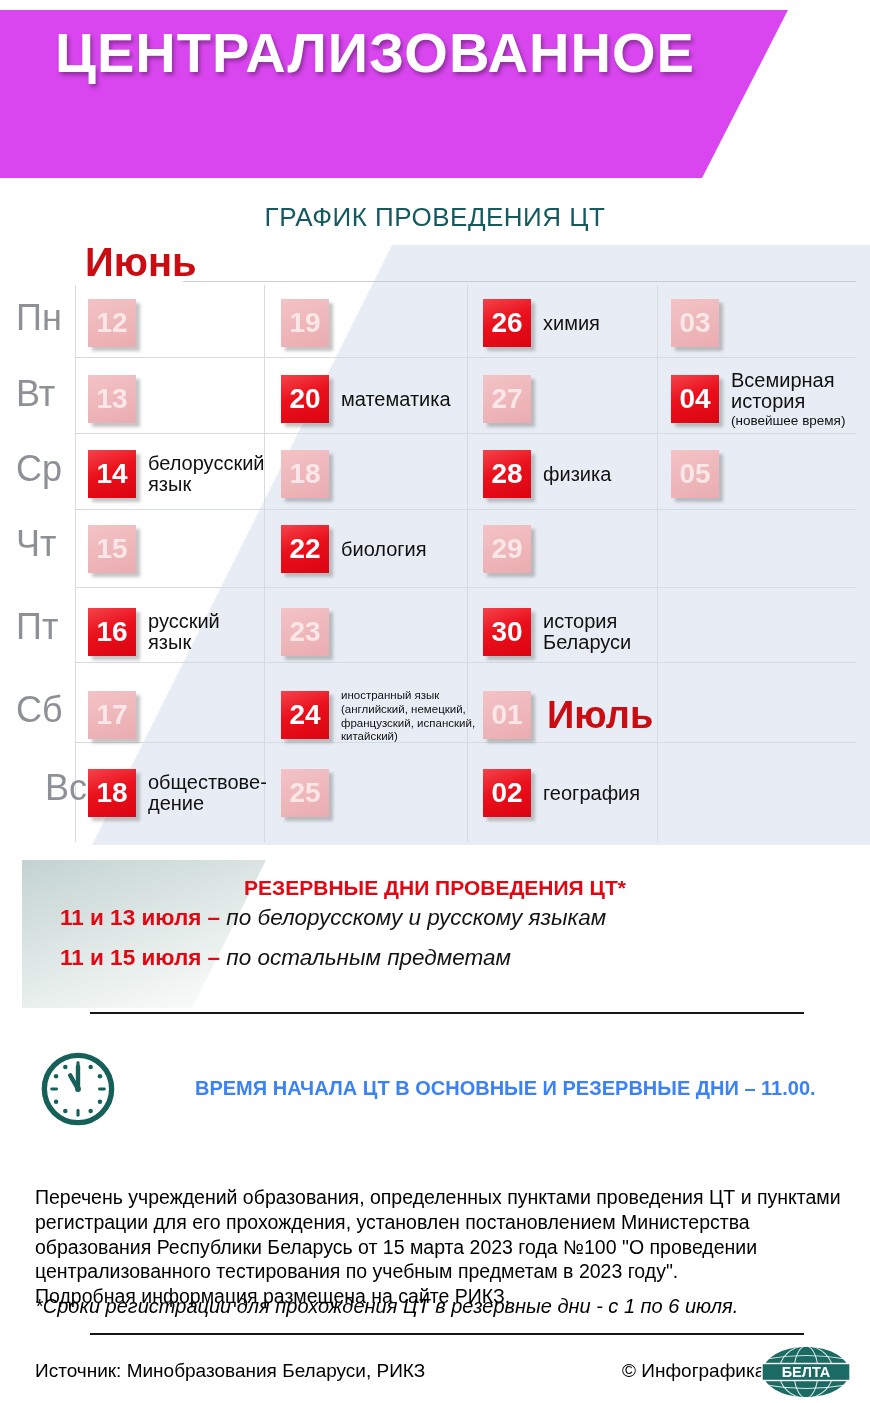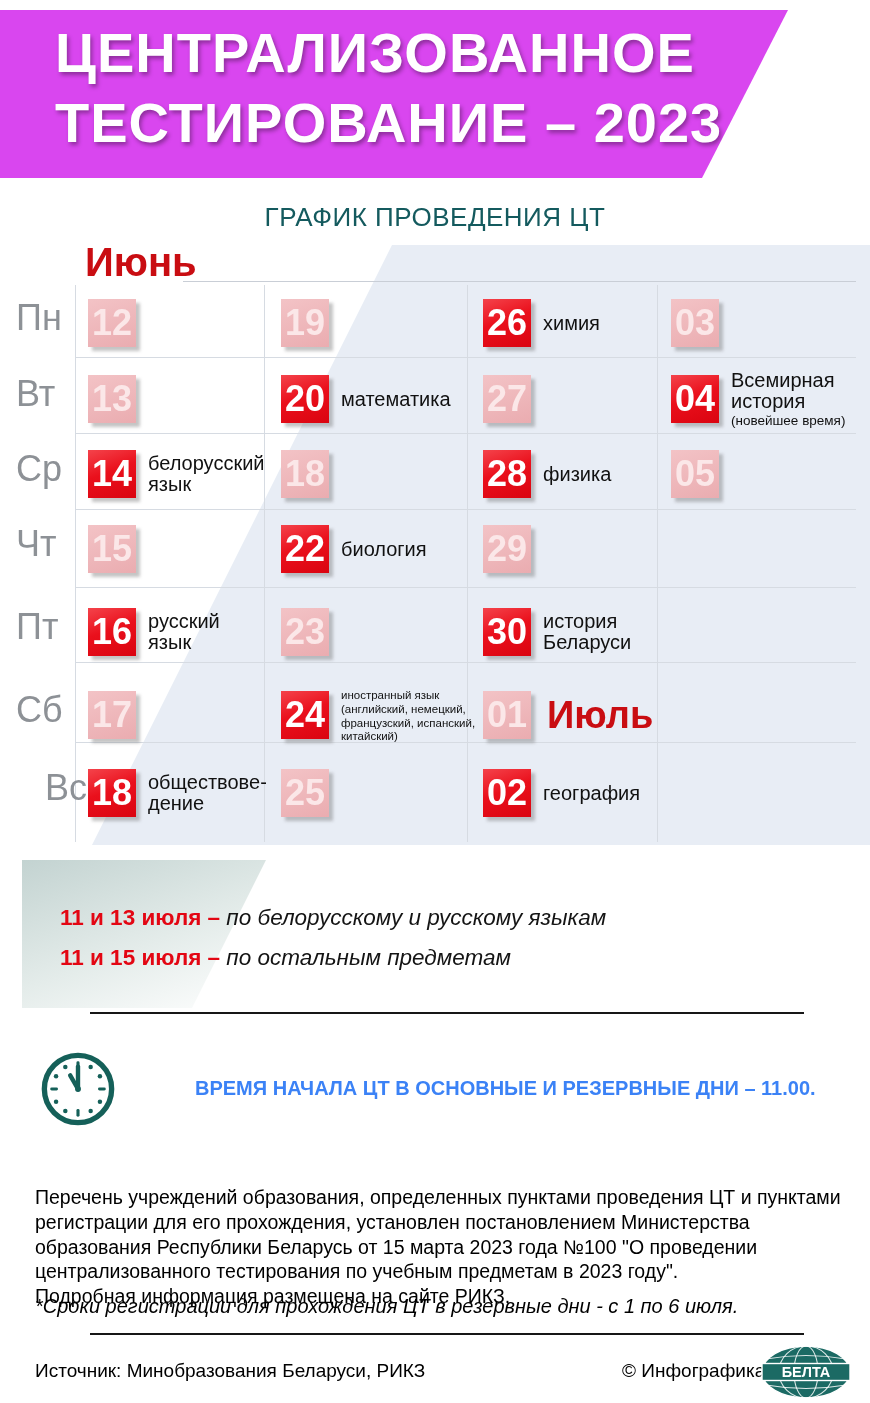--- a/index.html
+++ b/index.html
@@ -39,21 +39,21 @@
   .vline{position:absolute;top:45px;height:557px;width:1px;background:#d6dbe2;}
   .v0{left:75px;}.v1{left:264px;}.v2{left:467px;}.v3{left:657px;}
   .hline{position:absolute;left:75px;width:781px;height:1px;background:#d6dbe2;}
   .h0{top:117px;}.h1r{top:193px;}.h2r{top:269px;}.h3r{top:347px;}.h4r{top:422px;}.h5r{top:502px;}
   .day{position:absolute;left:16px;font-size:36px;color:#8d9196;}
   .d0{top:57px;}.d1{top:133px;}.d2{top:208px;}.d3{top:283px;}.d4{top:366px;}.d5{top:449px;}.d6{top:527px;margin-left:29px;}
   .cell{position:absolute;width:48px;height:48px;}
   .sq{
     position:absolute;left:0;top:0;width:48px;height:48px;
     display:flex;align-items:center;justify-content:center;
-    font-weight:bold;font-size:36px;
+    font-weight:bold;font-size:28px;
     box-shadow:4px 4px 3px rgba(110,110,110,.4);
   }
   .red .sq{background:linear-gradient(160deg,#f4434b 0%,#ea101c 45%,#da0410 100%);color:#fff;}
   .pink .sq{background:linear-gradient(160deg,#f3c3c6 0%,#eaacb0 100%);color:#fbe7e8;}
   .subject{
     position:absolute;left:60px;top:50%;transform:translateY(-50%);
     font-size:20px;color:#111;line-height:1.05;white-space:pre-line;
   }
   .subject.small{font-size:11.5px;line-height:1.2;top:-2px;transform:none;width:165px;}
   .subject.block{width:150px;}
@@ -96,21 +96,20 @@
   .footer-copy{position:absolute;left:622px;top:1360px;font-size:19px;color:#000;}
   .logo{position:absolute;left:760px;top:1344px;width:92px;height:56px;}
 </style>
 </head>
 <body>
 
 <div class="wash"></div>
 
 <div class="header">
   <div class="line l1">ЦЕНТРАЛИЗОВАННОЕ</div>
-  <div class="line l2">ТЕСТИРОВАНИЕ – 2023</div>
 </div>
 
 <div class="gtitle">ГРАФИК ПРОВЕДЕНИЯ ЦТ</div>
 
 <div class="cal">
   <div class="month-june">Июнь</div>
   <div class="topline"></div>
   <div class="vline v0"></div>
   <div class="vline v1"></div>
   <div class="vline v2"></div>
@@ -221,20 +220,21 @@
     <div class="sq">25</div>
   </div>
   <div class="cell red" style="left:483px;top:529px">
     <div class="sq">02</div>
     <div class="subject">география</div>
   </div>
 </div>
 
 <div class="reserve">
   <div class="reserve-bg"></div>
+  <div class="reserve-title">РЕЗЕРВНЫЕ ДНИ ПРОВЕДЕНИЯ ЦТ*</div>
   <div class="reserve-item ri0">
     <span class="dates">11 и 13 июля –</span>
     <span class="desc">по белорусскому и русскому языкам</span>
   </div>
   <div class="reserve-item ri1">
     <span class="dates">11 и 15 июля –</span>
     <span class="desc">по остальным предметам</span>
   </div>
 </div>
 

